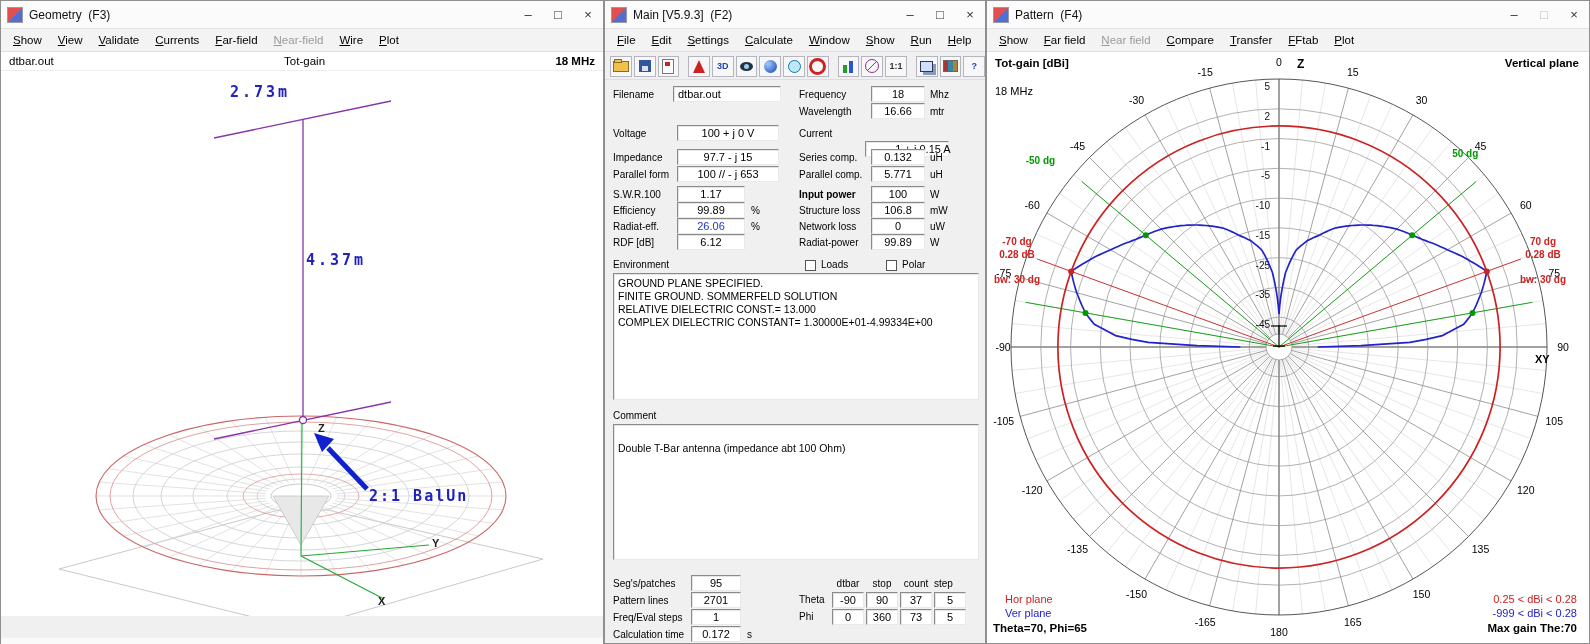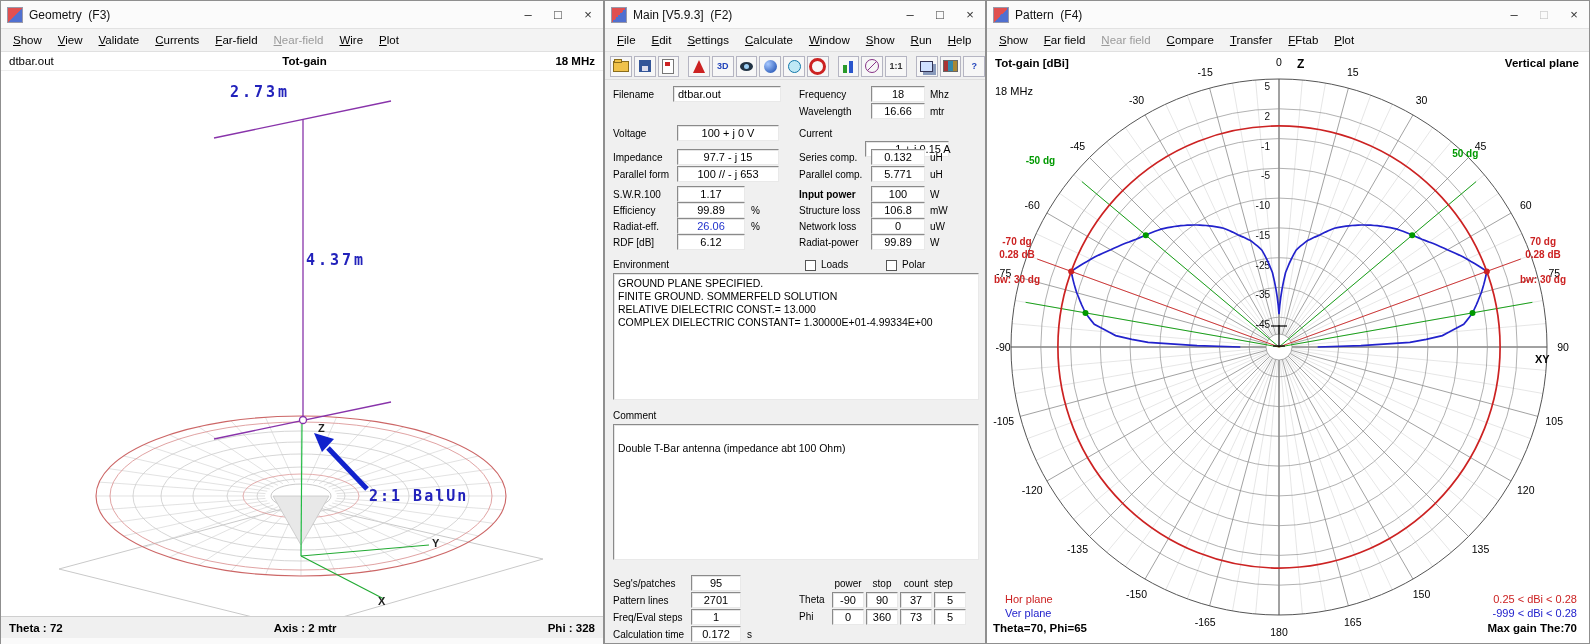--- a/index.html
+++ b/index.html
@@ -21,21 +21,21 @@
 
   .menubar{position:absolute;top:28px;left:0;right:0;height:23px;background:#f3f3f3;
     display:flex;align-items:center;padding-left:4px;border-bottom:1px solid #e0e0e0;box-sizing:border-box;}
   .mi{font-size:11.5px;padding:3px 8px;color:#000;white-space:nowrap;}
   .mi.dis{color:#9a9a9a;}
   .mi u{text-decoration:underline;}
 
   
   .geo-header{position:absolute;top:51px;left:0;right:0;height:19px;background:#ffffff;
     display:flex;align-items:center;padding:0 8px;font-size:11.5px;border-bottom:1px solid #eee;box-sizing:border-box;}
-  .geo-header .mid{flex:1;text-align:center;font-weight:bold;}
+  .geo-header .mid{flex:1;text-align:center;font-weight:normal;}
   .geo-header .right{font-weight:bold;}
   .geo-canvas{position:absolute;top:70px;left:0;right:0;height:545px;background:#fff;}
   .geo-lbl{position:absolute;color:#2222bb;font-family:"DejaVu Sans Mono",monospace;
     font-weight:bold;font-size:15px;letter-spacing:3px;white-space:nowrap;}
   .axis-lbl{position:absolute;color:#222;font-size:11px;font-weight:bold;}
   .statusbar{position:absolute;top:615px;left:0;right:0;height:22px;background:#f0f0f0;
     border-top:1px solid #cfcfcf;display:flex;align-items:center;padding:0 8px;
     font-size:11.5px;font-weight:bold;box-sizing:border-box;}
   .statusbar .mid{flex:1;text-align:center;}
   .bstrip{position:absolute;top:637px;left:0;right:0;height:7px;background:#fafafa;}
@@ -177,25 +177,20 @@
         <line x1="366" y1="418" x2="327" y2="377" stroke="#1122cc" stroke-width="5"></line>
         <polygon points="313,362 333,368 321,381" fill="#1122cc"></polygon>
       </svg>
     <div class="geo-lbl" style="left:229px;top:12px;">2.73m</div>
     <div class="geo-lbl" style="left:305px;top:180px;">4.37m</div>
     <div class="geo-lbl" style="left:368px;top:416px;letter-spacing:2px;">2:1 BalUn</div>
     <div class="axis-lbl" style="left:317px;top:351px;">Z</div>
     <div class="axis-lbl" style="left:431px;top:466px;">Y</div>
     <div class="axis-lbl" style="left:377px;top:524px;">X</div>
   </div>
-  <div class="statusbar">
-    <span>Theta : 72</span>
-    <span class="mid">Axis : 2 mtr</span>
-    <span>Phi : 328</span>
-  </div>
   <div class="bstrip"></div>
 </div>
 
 <div class="win" id="win-main">
   <div class="titlebar">
     <span class="appicon"></span>
     <span class="title">Main [V5.9.3]  (F2)</span>
     <span class="wbtns">
       <span class="wb">–</span>
       <span class="wb">□</span>
@@ -329,21 +324,21 @@
     <div>FINITE GROUND.  SOMMERFELD SOLUTION</div>
     <div>RELATIVE DIELECTRIC CONST.= 13.000</div>
     <div>COMPLEX DIELECTRIC CONSTANT= 1.30000E+01-4.99334E+00</div>
   </div>
 
   <div class="lbl" style="left:8px;top:409px;">Comment</div>
   <div class="txtbox" style="left:8px;top:423px;width:366px;height:136px;">
     <div style="padding-top:14px;">Double T-Bar antenna (impedance abt 100 Ohm)</div>
   </div>
 
-  <div class="lbl sm" style="left:227px;top:577px;width:32px;text-align:center;">power</div>
+  <div class="lbl sm" style="left:227px;top:577px;width:32px;text-align:center;">dtbar</div>
   <div class="lbl sm" style="left:261px;top:577px;width:32px;text-align:center;">stop</div>
   <div class="lbl sm" style="left:295px;top:577px;width:32px;text-align:center;">count</div>
   <div class="lbl sm" style="left:329px;top:577px;width:32px;text-align:left;">step</div>
 
   <div class="lbl" style="left:194px;top:593px;">Theta</div>
   <span class="box" style="left:227px;top:591px;width:32px;">-90</span>
   <span class="box" style="left:261px;top:591px;width:32px;">90</span>
   <span class="box" style="left:295px;top:591px;width:32px;">37</span>
   <span class="box" style="left:329px;top:591px;width:32px;">5</span>
 

